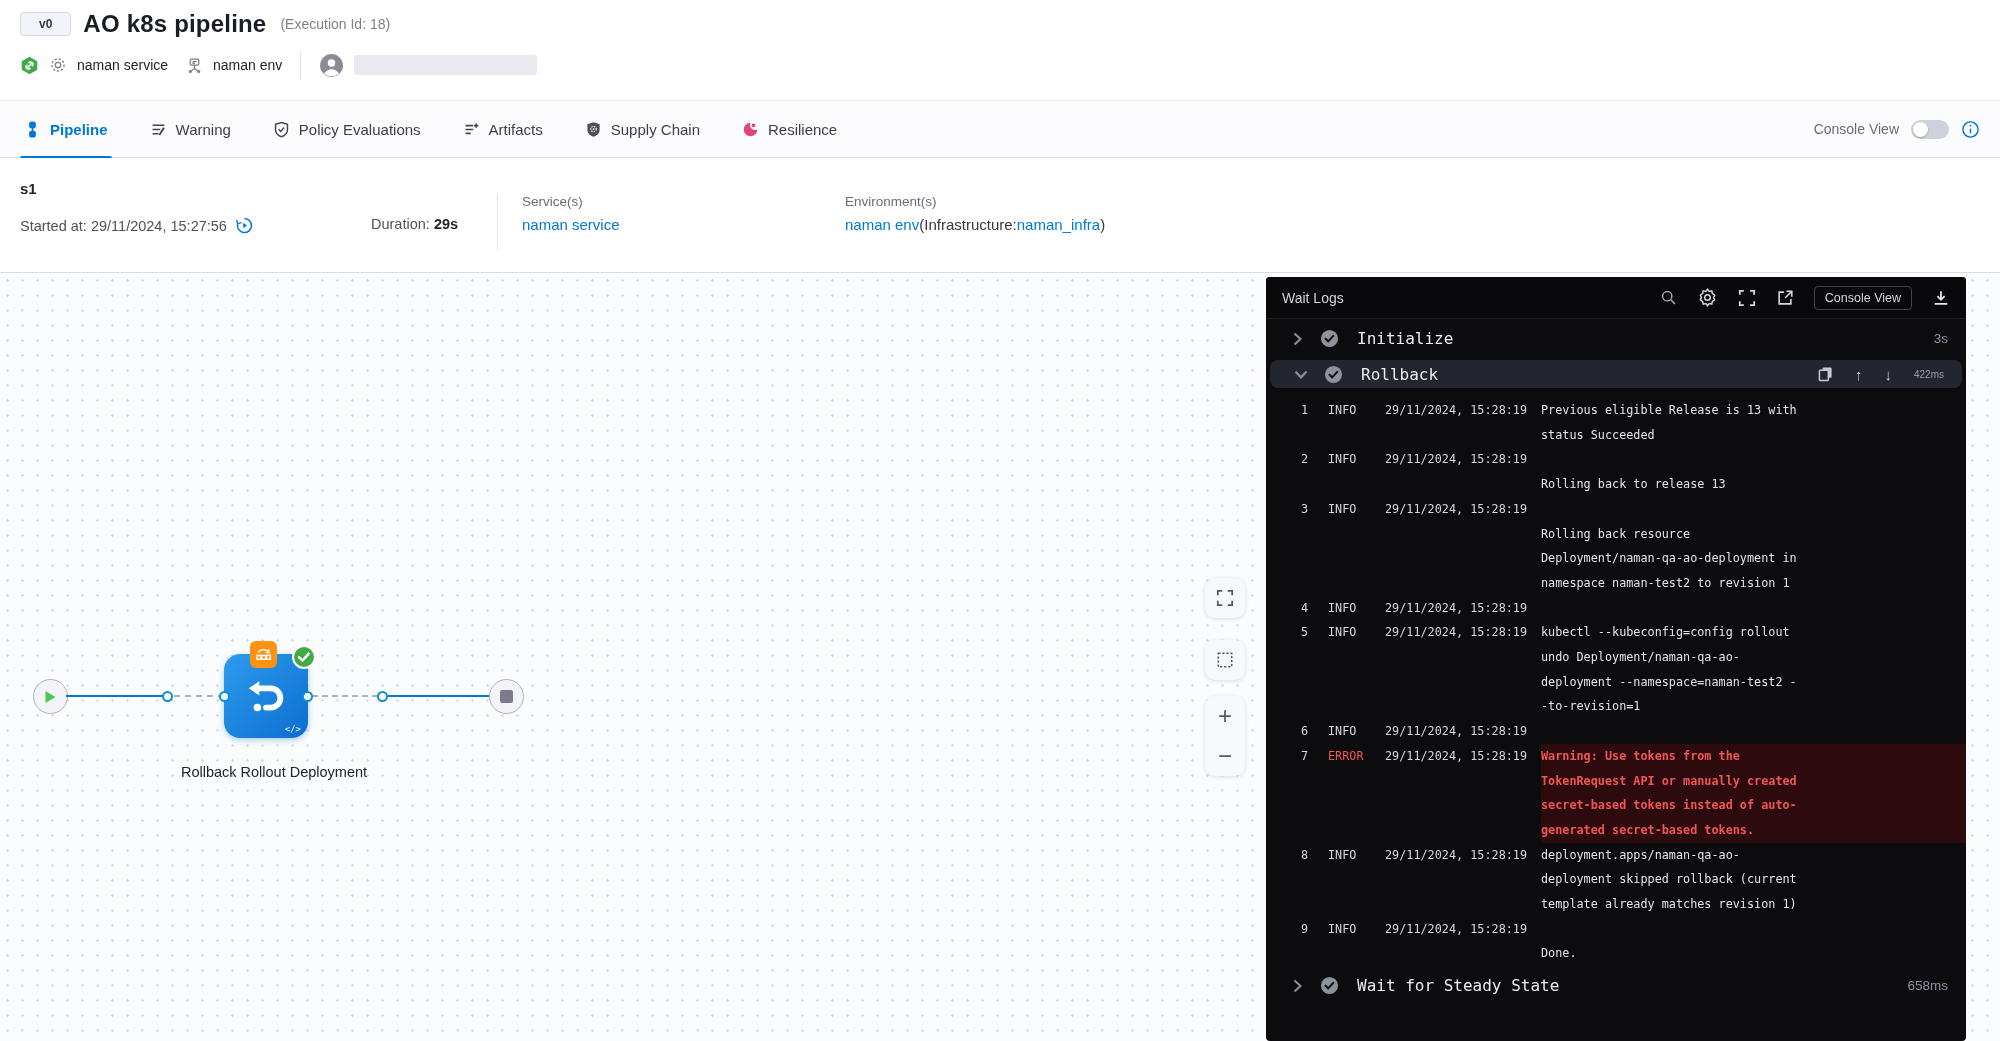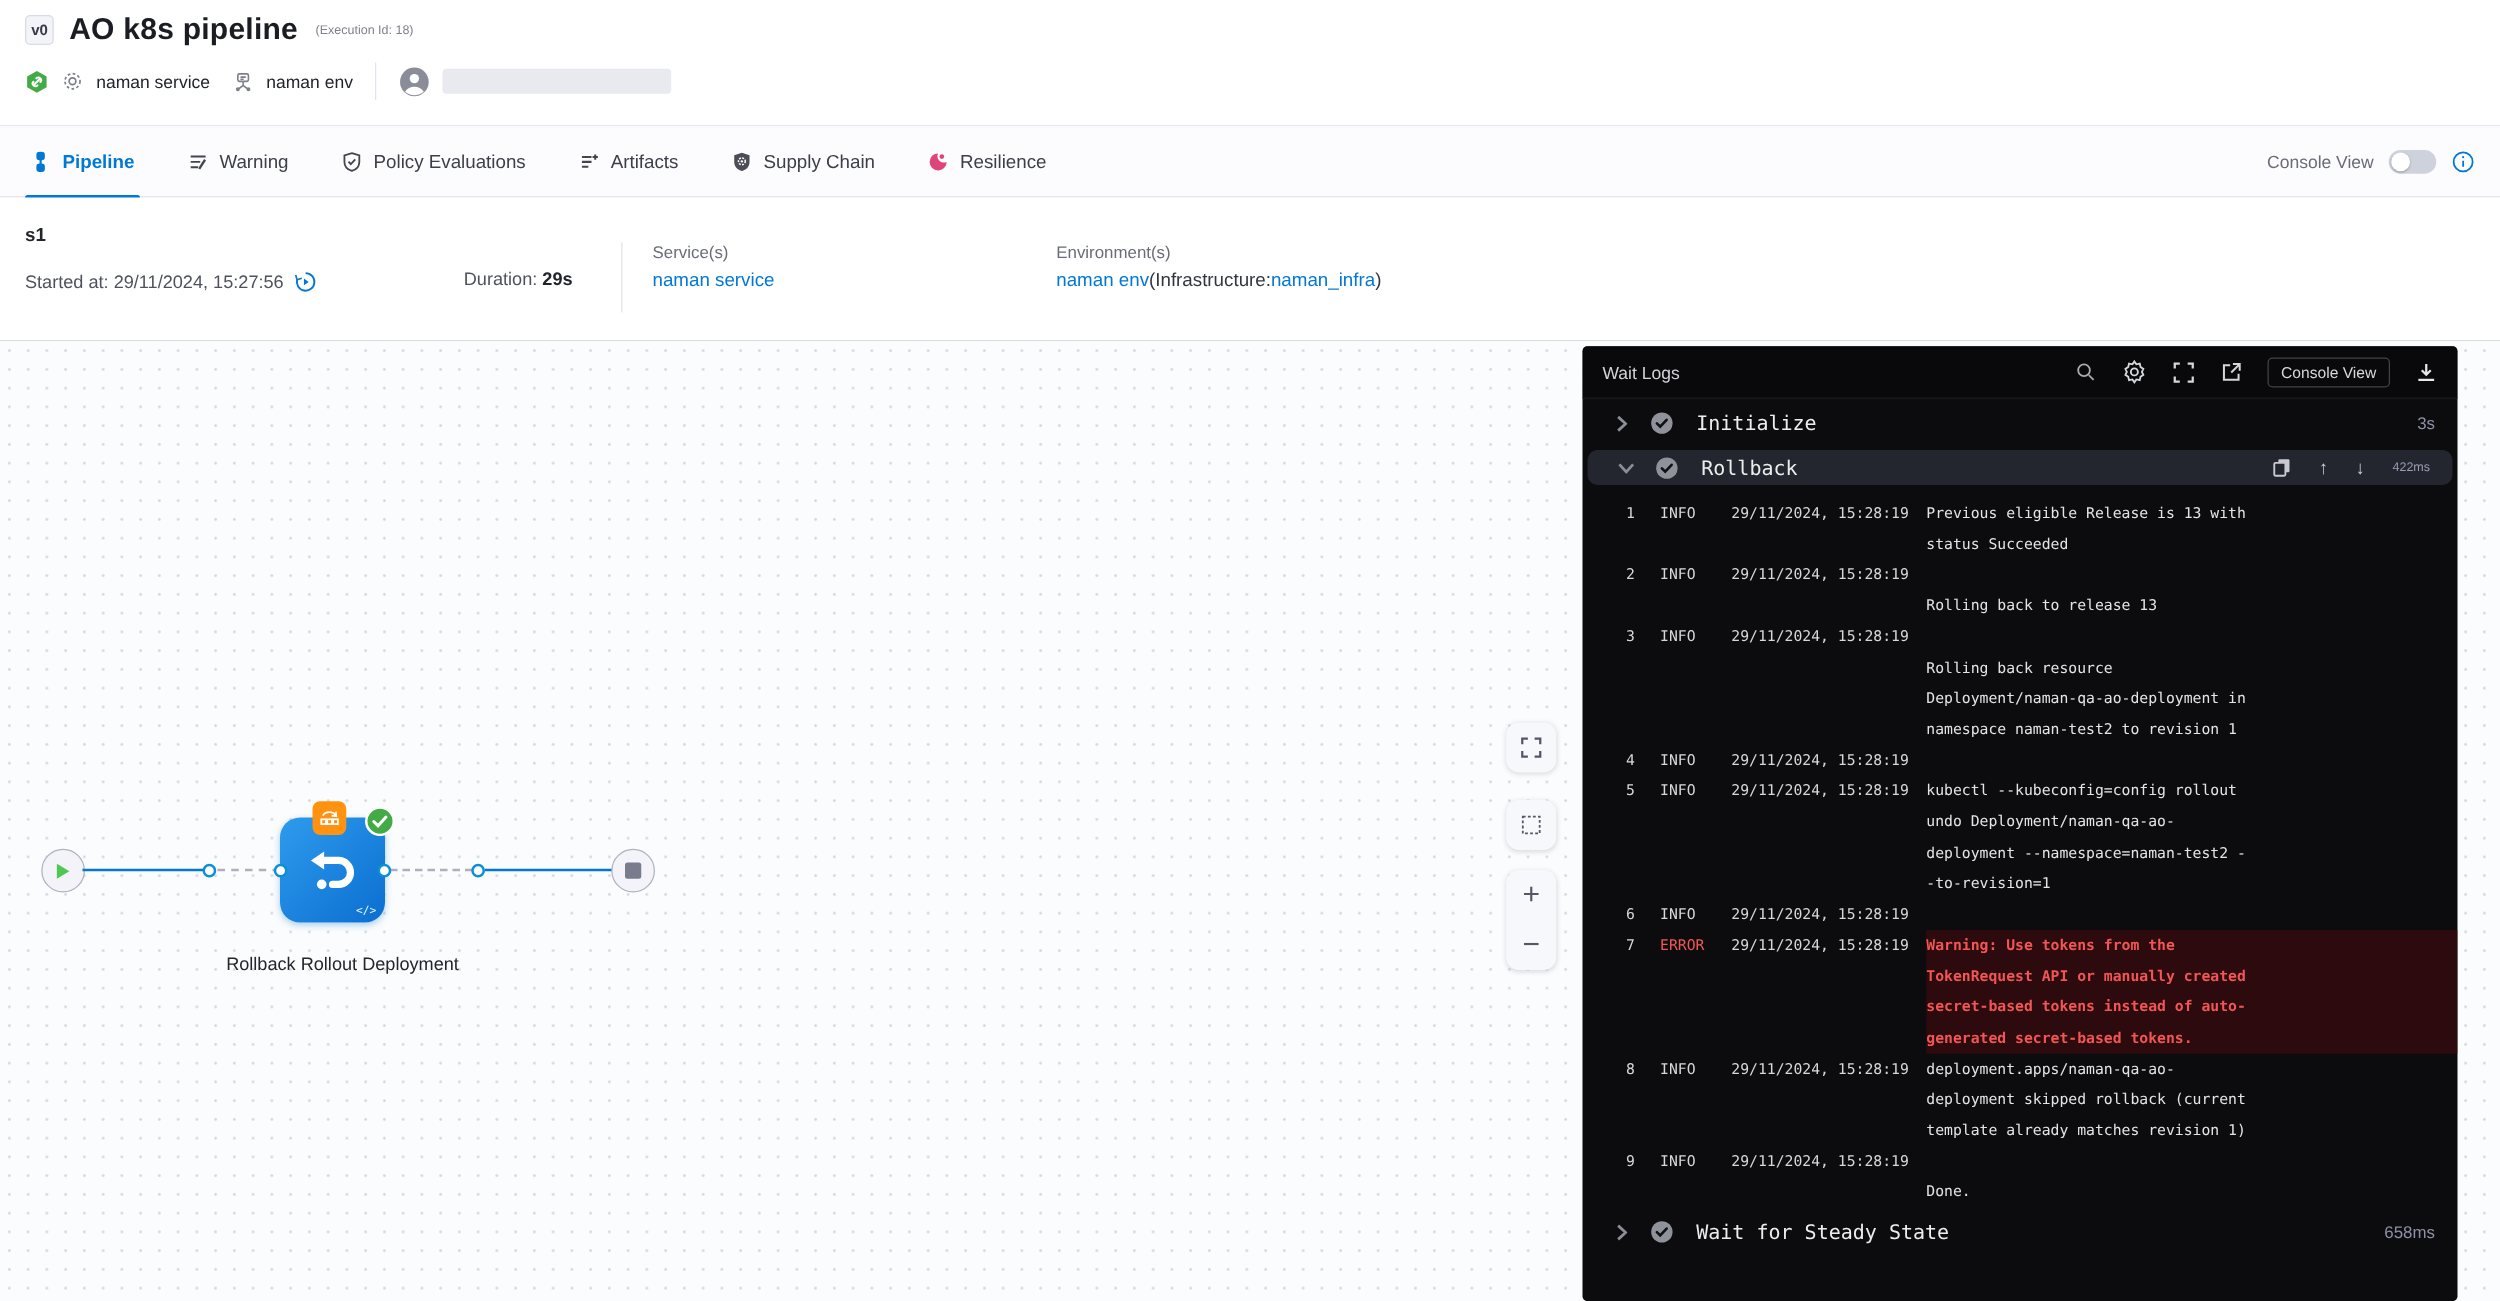--- a/index.html
+++ b/index.html
@@ -2,23 +2,23 @@
 <html><head>
 <meta charset="utf-8">
 <style>
   * { margin:0; padding:0; box-sizing:border-box; }
   html,body { width:2000px; height:1041px; background:#fff; font-family:"Liberation Sans", sans-serif; overflow:hidden; }
   #app { position:relative; width:2000px; height:1041px; background:#fff; }
 
   
   .top-header { position:absolute; left:0; top:0; width:2000px; height:101px; background:#fff; border-bottom:1px solid #e8e9f0; }
   .title-row { position:absolute; left:20px; top:10px; display:flex; align-items:center; gap:12px; }
-  .v-badge { background:#f3f3fa; border:1px solid #d9dae4; border-radius:4px; font-size:12px; color:#383946; padding:4px 4px; font-weight:bold; }
+  .v-badge { background:#f3f3fa; border:1px solid #d9dae4; border-radius:4px; font-size:12px; color:#383946; padding:4px 18px; font-weight:bold; }
   .pipe-title { font-size:24px; font-weight:bold; color:#1b1d24; letter-spacing:.2px; }
-  .exec-id { font-size:10px; color:#7e808c; margin-left:2px; }
+  .exec-id { font-size:14px; color:#7e808c; margin-left:2px; }
   .meta-row { position:absolute; left:20px; top:50px; display:flex; align-items:center; gap:10px; }
   .meta-row .txt { font-size:14px; color:#22242c; }
   .v-divider { width:1px; height:30px; background:#e2e3ec; margin:0 8px; }
   .redacted { width:183px; height:20px; background:#e9eaef; border-radius:3px; }
 
   
   .tabbar { position:absolute; left:0; top:101px; width:2000px; height:57px; background:#fcfcfe; border-bottom:1px solid #dcdde8; display:flex; align-items:center; padding:0 20px; }
   .tab { display:flex; align-items:center; gap:9px; height:57px; padding:12px 4px; margin-right:34px; font-size:15px; color:#3c3e49; cursor:pointer; position:relative; }
   .tab.active { color:#0278d5; font-weight:bold; }
   .tab.active:after { content:""; position:absolute; left:0; right:0; bottom:-1px; height:3px; background:#0278d5; border-radius:2px 2px 0 0; }

